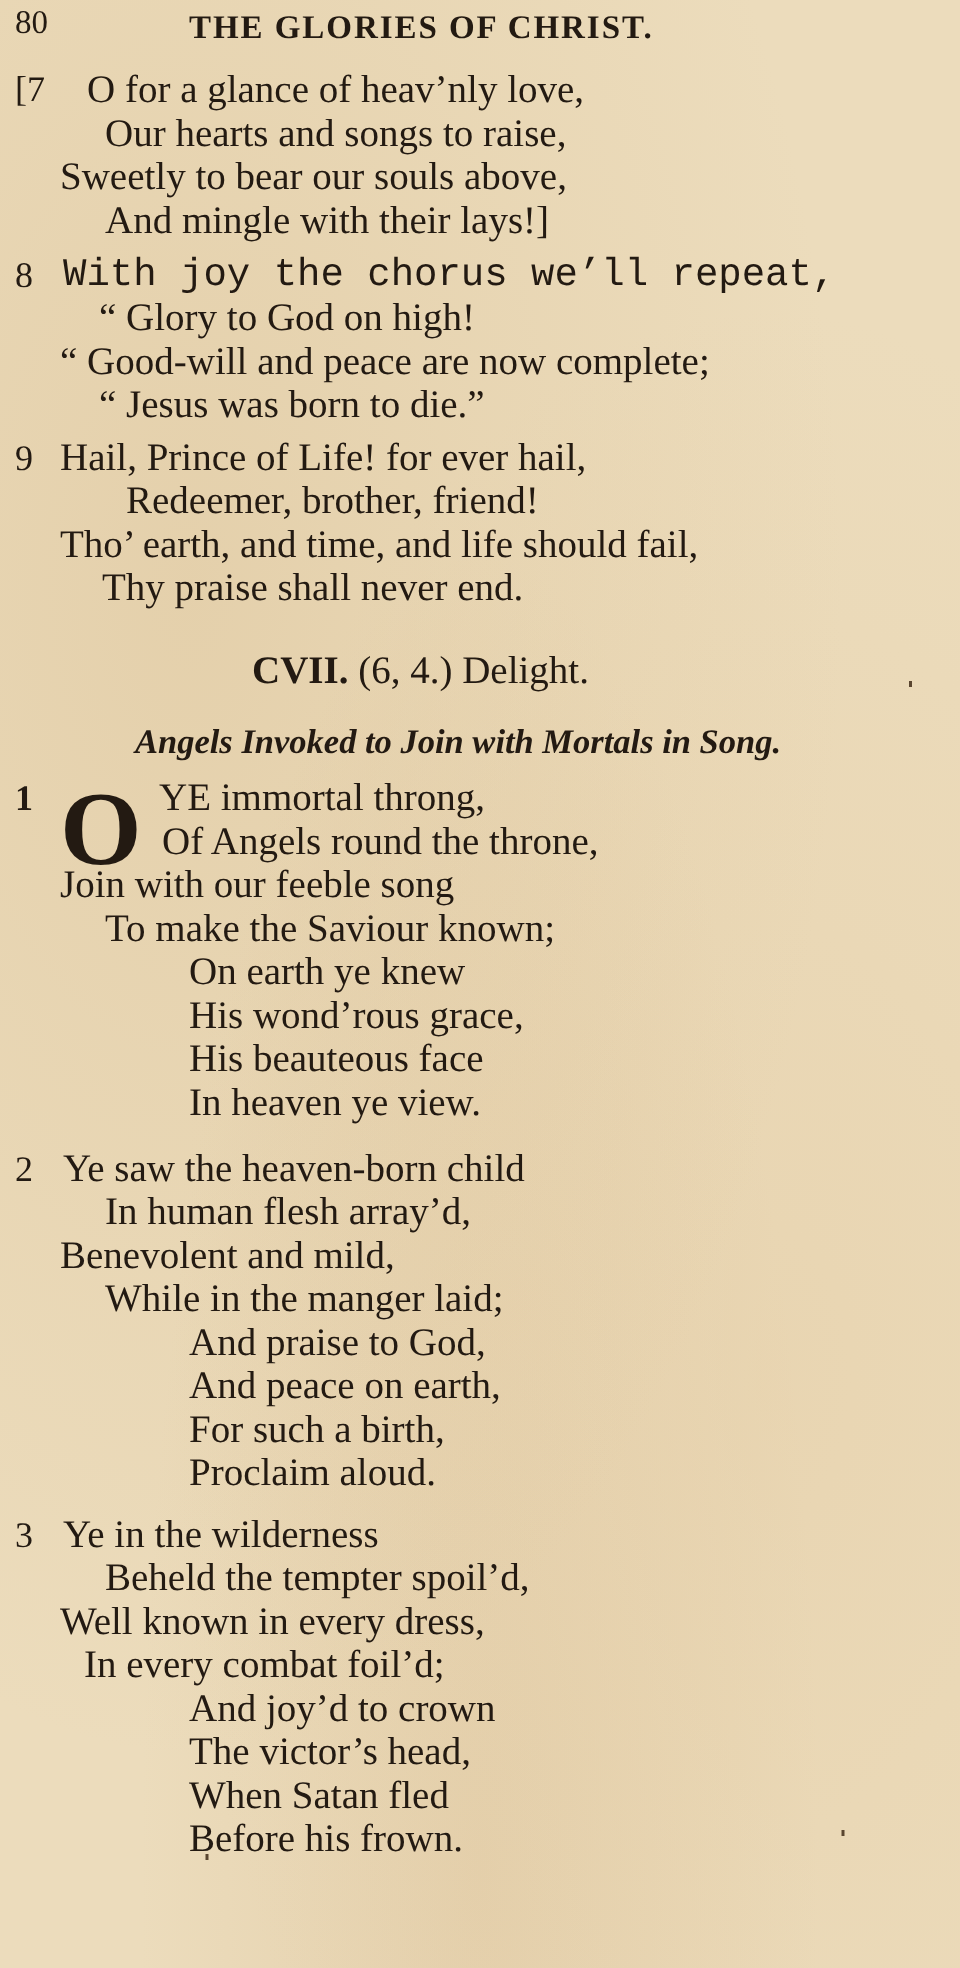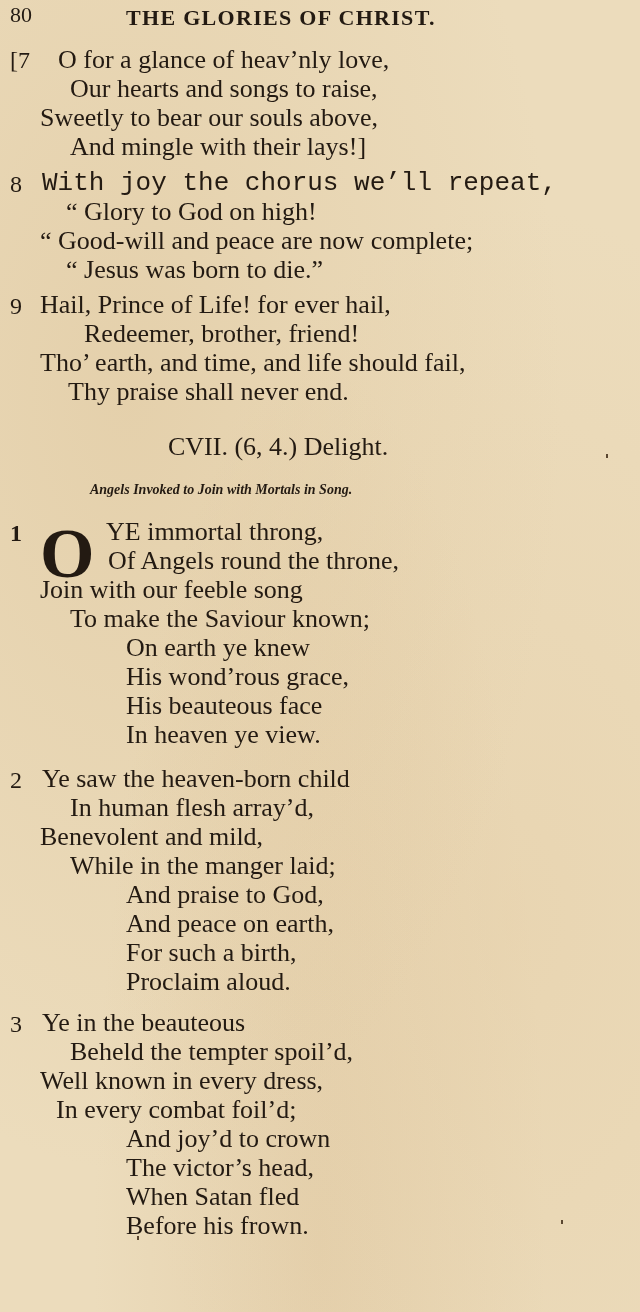--- a/index.html
+++ b/index.html
@@ -14,22 +14,22 @@
     color: #231a12;
     position: relative;
   }
   .page { position: absolute; left: 0; top: 0; width: 640px; height: 1164px; }
   .header { position: absolute; top: 2px; left: 10px; width: 620px; height: 28px; }
   .page-num { position: absolute; left: 0; top: 0; font-size: 22px; }
   .running-title { position: absolute; left: 116px; top: 3px; font-size: 22px; letter-spacing: 1.3px; font-weight: bold; }
   .line { position: absolute; font-size: 26px; white-space: nowrap; line-height: 1; }
   .vnum { position: absolute; font-size: 24px; line-height: 1; }
   .hymn-title { position: absolute; top: 432px; left: 168px; font-size: 26px; white-space: nowrap; }
-  .hymn-title .roman { font-weight: normal; }
-  .subtitle { position: absolute; top: 482px; left: 90px; font-size: 14px; font-style: italic; font-weight: bold; white-space: nowrap; }
+  .hymn-title .roman { font-weight: bold; }
+  .subtitle { position: absolute; top: 482px; left: 90px; font-size: 23px; font-style: italic; font-weight: bold; white-space: nowrap; }
   .dropcap { position: absolute; left: 40px; top: 519px; font-size: 70px; font-weight: bold; line-height: 1; }
   .speck { position: absolute; width: 2px; height: 4px; background: #5a4630; }
 </style>
 </head>
 <body>
 
 <div class="page">
 
   <div class="header">
     <span class="page-num">80</span>
@@ -87,21 +87,21 @@
     <span class="line" style="top:824px;left:40px;">Benevolent and mild,</span>
     <span class="line" style="top:853px;left:70px;">While in the manger laid;</span>
     <span class="line" style="top:882px;left:126px;">And praise to God,</span>
     <span class="line" style="top:911px;left:126px;">And peace on earth,</span>
     <span class="line" style="top:940px;left:126px;">For such a birth,</span>
     <span class="line" style="top:969px;left:126px;">Proclaim aloud.</span>
   </div>
 
   <div>
     <span class="vnum" style="top:1012px;left:10px;">3</span>
-    <span class="line" style="top:1010px;left:42px;">Ye in the beauteous</span>
+    <span class="line" style="top:1010px;left:42px;">Ye in the wilderness</span>
     <span class="line" style="top:1039px;left:70px;">Beheld the tempter spoil’d,</span>
     <span class="line" style="top:1068px;left:40px;">Well known in every dress,</span>
     <span class="line" style="top:1097px;left:56px;">In every combat foil’d;</span>
     <span class="line" style="top:1126px;left:126px;">And joy’d to crown</span>
     <span class="line" style="top:1155px;left:126px;">The victor’s head,</span>
     <span class="line" style="top:1184px;left:126px;">When Satan fled</span>
     <span class="line" style="top:1213px;left:126px;">Before his frown.</span>
   </div>
 
   <span class="speck" style="top:454px;left:606px;"></span>

